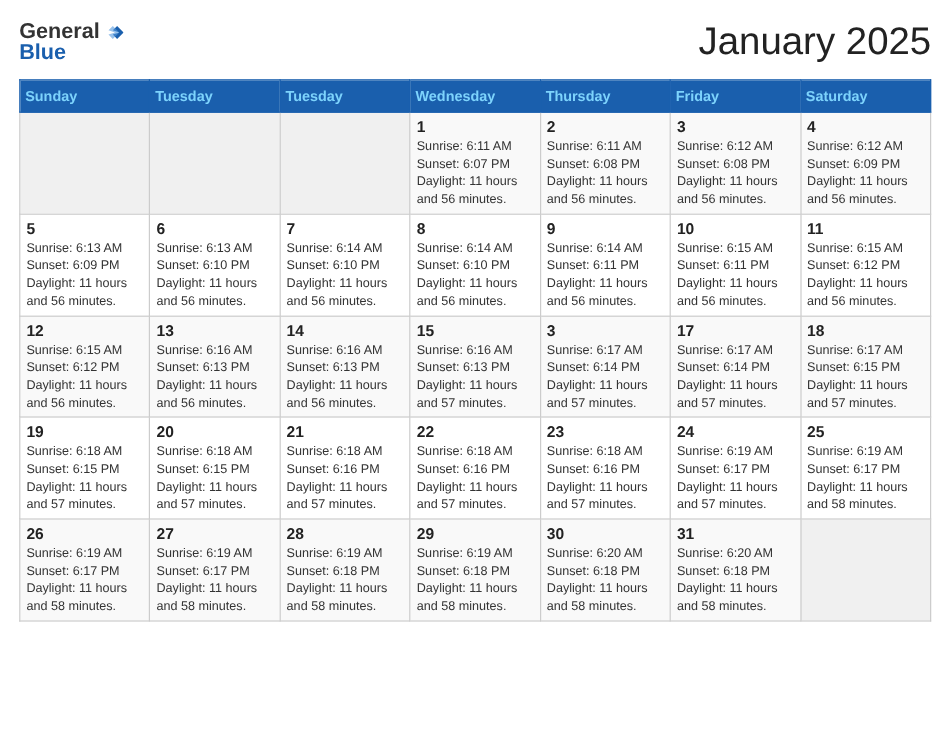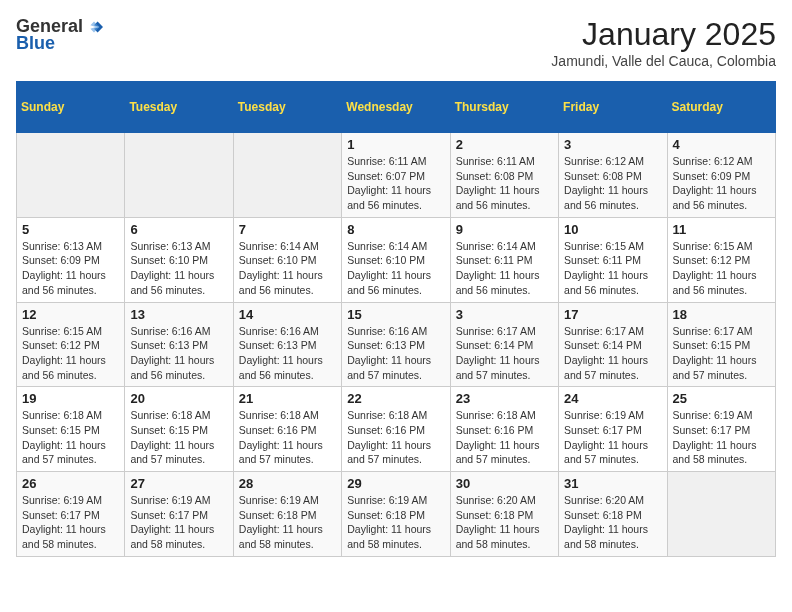--- a/index.html
+++ b/index.html
@@ -43,22 +43,22 @@
       font-size: 14px;
       color: #444;
     }
     .calendar {
       width: 100%;
       border-collapse: collapse;
       font-size: 11px;
     }
     .calendar thead th {
       background-color: #1a5fad;
-      color: #fde047;
-      padding: 18px 4px;
+      color: #7dd3fc;
+      padding: 6px 4px;
       text-align: left;
       font-size: 12px;
       font-weight: bold;
       border: 1px solid #1a5fad;
     }
     .calendar tbody td {
       border: 1px solid #ccc;
       vertical-align: top;
       padding: 4px 5px;
       width: 108px;
@@ -96,21 +96,20 @@
       <span style="font-size:18px;font-weight:bold;color:#333;">General</span>
       <svg class="logo-icon" viewBox="0 0 20 20">
         <polygon points="14,4 20,10 14,16 10,12 16,10 10,8" fill="#1a5fad"></polygon>
         <polygon points="10,4 16,10 10,16 6,12 12,10 6,8" fill="#5599dd" opacity="0.6"></polygon>
       </svg>
     </div>
     <span style="font-size:18px;font-weight:bold;color:#1a5fad;margin-top:-4px;">Blue</span>
   </div>
   <div class="title-area">
     <div class="month-title">January 2025</div>
-    <div class="location-title">Jamundi, Valle del Cauca, Colombia</div>
   </div>
 </div>
 
 <table class="calendar">
   <thead>
     <tr>
     <th>Sunday</th>
         <th>Tuesday</th>
         <th>Tuesday</th>
         <th>Wednesday</th>

